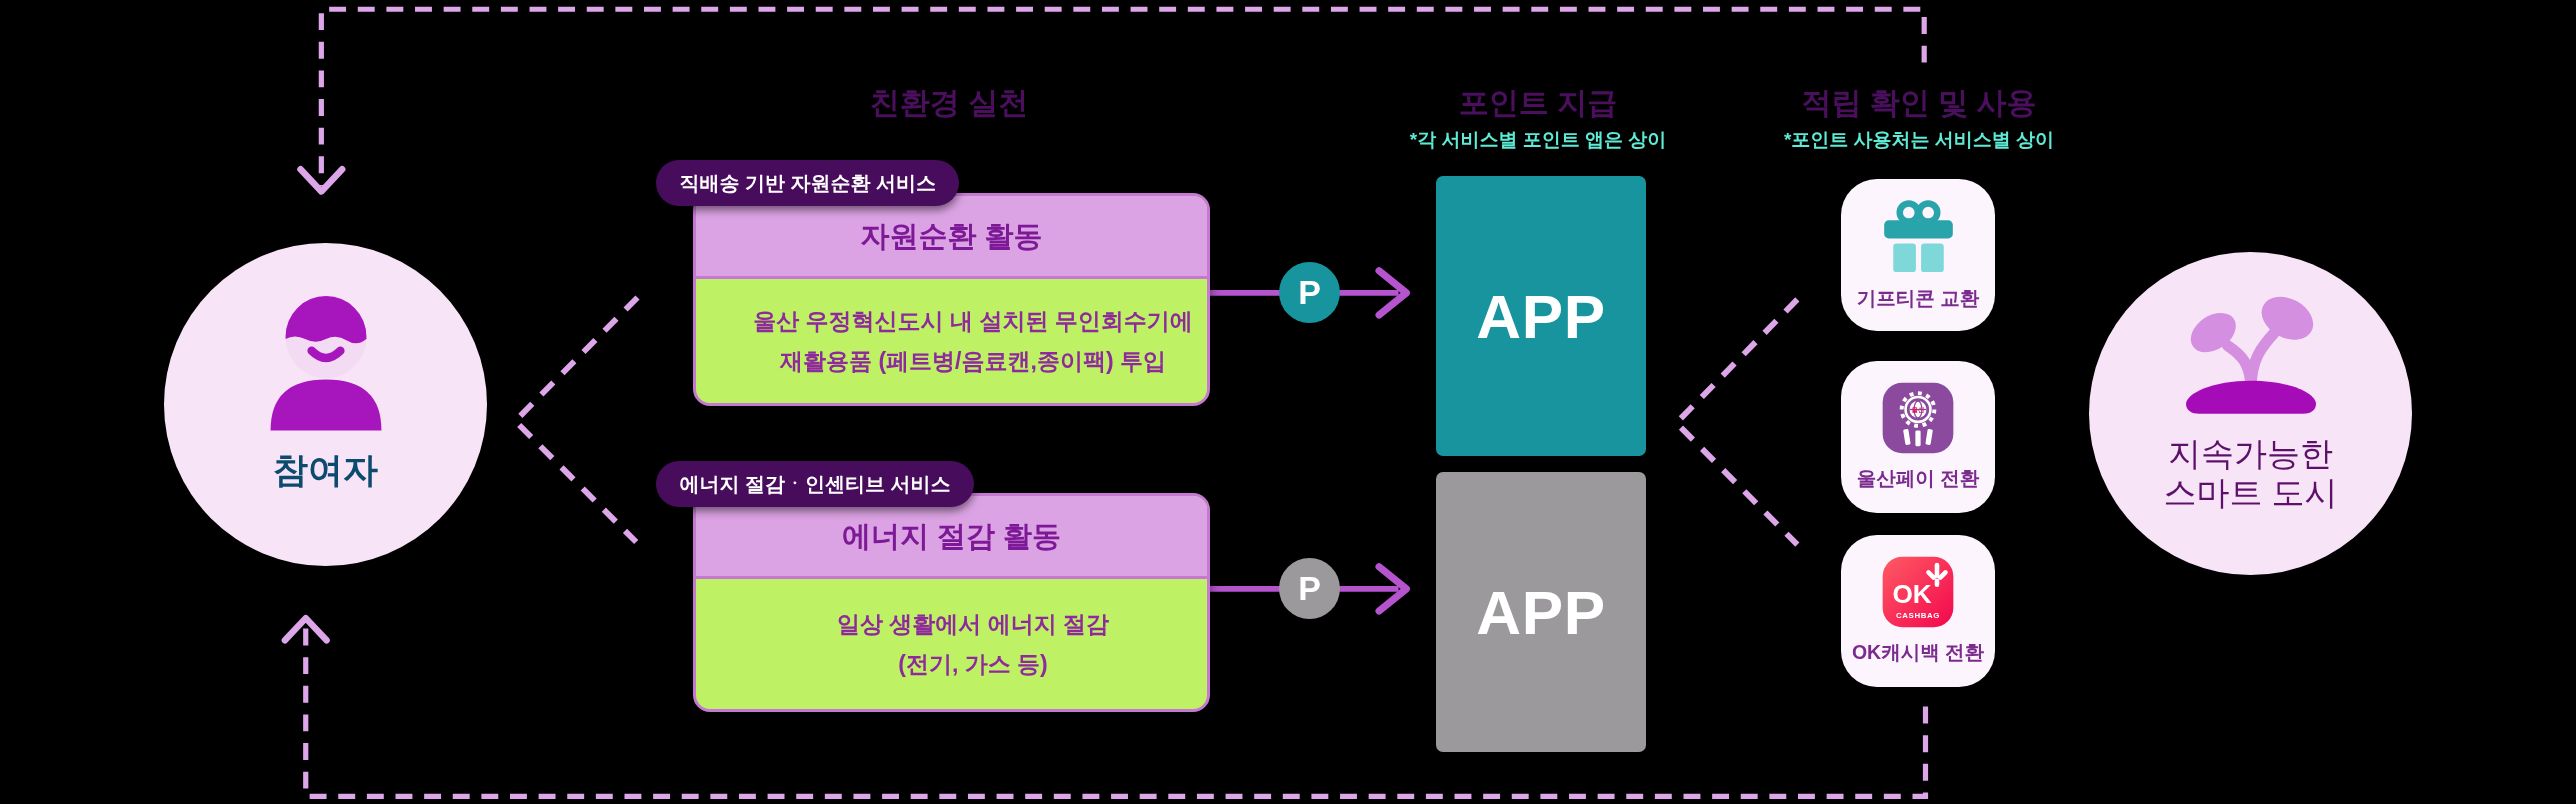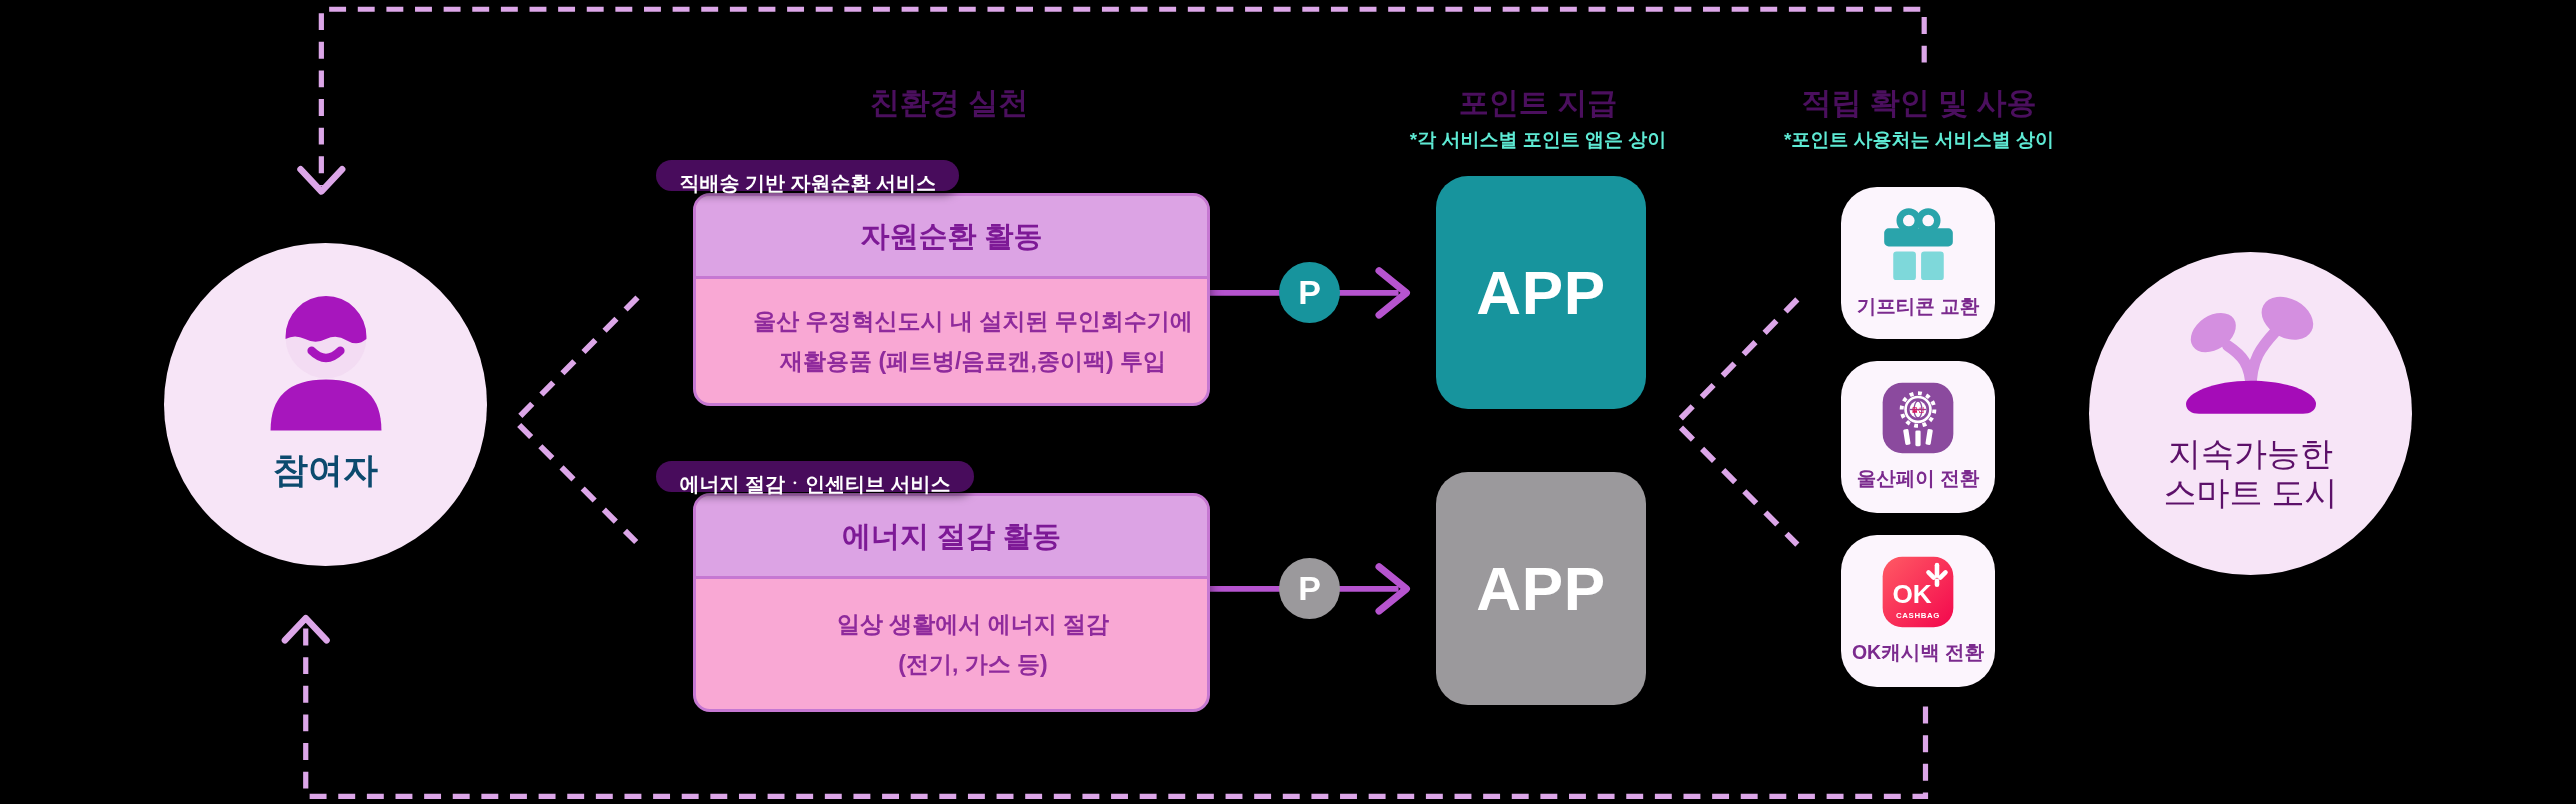--- a/index.html
+++ b/index.html
@@ -32,31 +32,31 @@
   }
   .participant-circle{left:164px;top:243px;padding-top:0;}
   .city-circle{left:2089px;top:252px;}
   .actor-icon{margin-top:40px;}
   .actor-label{
     margin-top:17px;font-size:35px;font-weight:800;color:#0c4a6e;text-align:center;line-height:40px;white-space:nowrap;
   }
 
   
   .service-badge{
-    position:absolute;height:31px;line-height:46px;border-radius:23px;
+    position:absolute;height:46px;line-height:46px;border-radius:23px;
     background:#480c5c;color:#fff;font-size:20px;font-weight:700;
     padding:0 23.4px;white-space:nowrap;z-index:3;
     box-shadow:0 3.9px 9px rgba(0,0,0,.5);
   }
   .badge-1{left:656px;top:160px;}
   .badge-2{left:656px;top:461px;}
 
   .service-box{
     position:absolute;left:693px;width:511px;border:3.3px solid #c678d2;border-radius:17px;
-    background:#f9a8d4;overflow:hidden;z-index:2;box-shadow:0 5.2px 11.7px rgba(0,0,0,.5);
+    background:#bef264;overflow:hidden;z-index:2;box-shadow:0 5.2px 11.7px rgba(0,0,0,.5);
   }
   .box-1{top:193px;height:207px;}
   .box-2{top:493px;height:213px;}
   .service-header{
     height:80px;line-height:80px;background:#dca3e4;border-bottom:3.3px solid #c678d2;
     text-align:center;font-size:29px;font-weight:800;color:#7d1996;
   }
   .service-body{
     display:flex;flex-direction:column;justify-content:center;align-items:center;
     height:calc(100% - 83px);gap:9px;padding-left:43px;
@@ -64,37 +64,37 @@
   .service-line{font-size:23px;font-weight:600;color:#8f2a9c;white-space:nowrap;}
 
   
   .p-badge{
     position:absolute;width:61px;height:61px;border-radius:50%;
     color:#fff;font-size:34px;font-weight:800;display:flex;align-items:center;justify-content:center;z-index:4;
   }
   .p-1{left:1279px;top:262px;}
   .p-2{left:1279px;top:558px;}
   .app-block{
-    position:absolute;left:1436px;width:210px;height:233px;border-radius:32px;
+    position:absolute;left:1436px;width:210px;height:280px;border-radius:7px;
     color:#fff;font-size:62px;font-weight:800;letter-spacing:0.7px;
     display:flex;align-items:center;justify-content:center;
     box-shadow:0 6.5px 15.6px rgba(0,0,0,.5);
   }
   .app-1{top:176px;}
   .app-2{top:472px;}
   .teal{background:#17949d;}
   .gray{background:#9b999c;}
 
   
   .reward-card{
     position:absolute;left:1841px;width:154px;height:152px;border-radius:36px;
     background:#fcf5fd;display:flex;flex-direction:column;align-items:center;justify-content:center;
     gap:10.4px;box-shadow:0 6.5px 14.3px rgba(0,0,0,.55);
   }
-  .reward-1{top:187px;}
+  .reward-1{top:179px;}
   .reward-2{top:361px;}
   .reward-3{top:535px;}
   .reward-label{font-size:19.5px;font-weight:700;color:#7b2a8e;white-space:nowrap;}
 
   .city-label{margin-top:18px;font-size:33px;font-weight:400;color:#5c1069;text-align:center;line-height:40px;white-space:nowrap;}
   .city-label div{line-height:39px;}
 </style>
 </head>
 <body>
 

